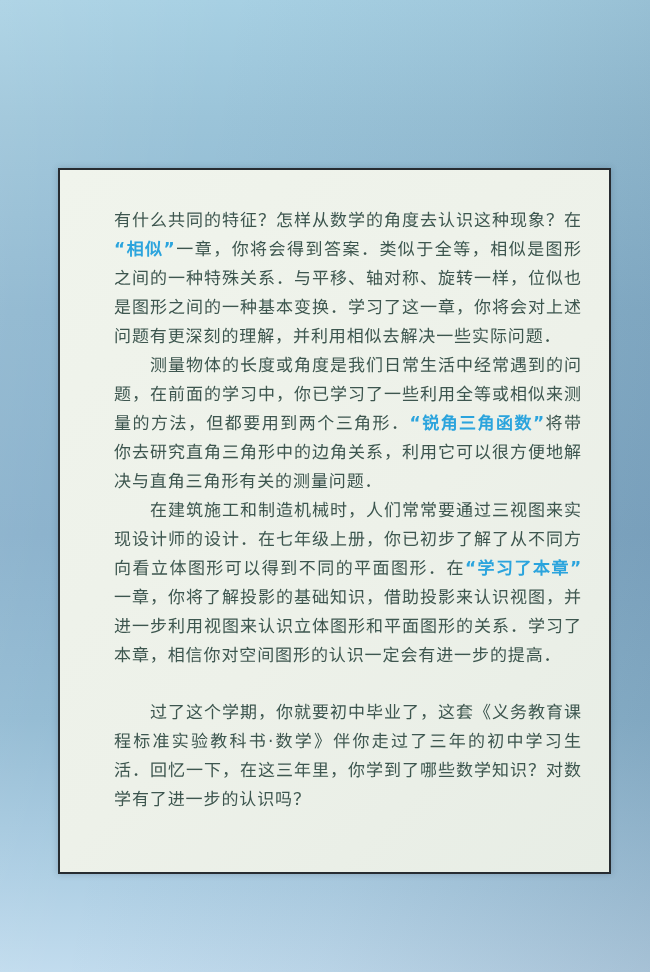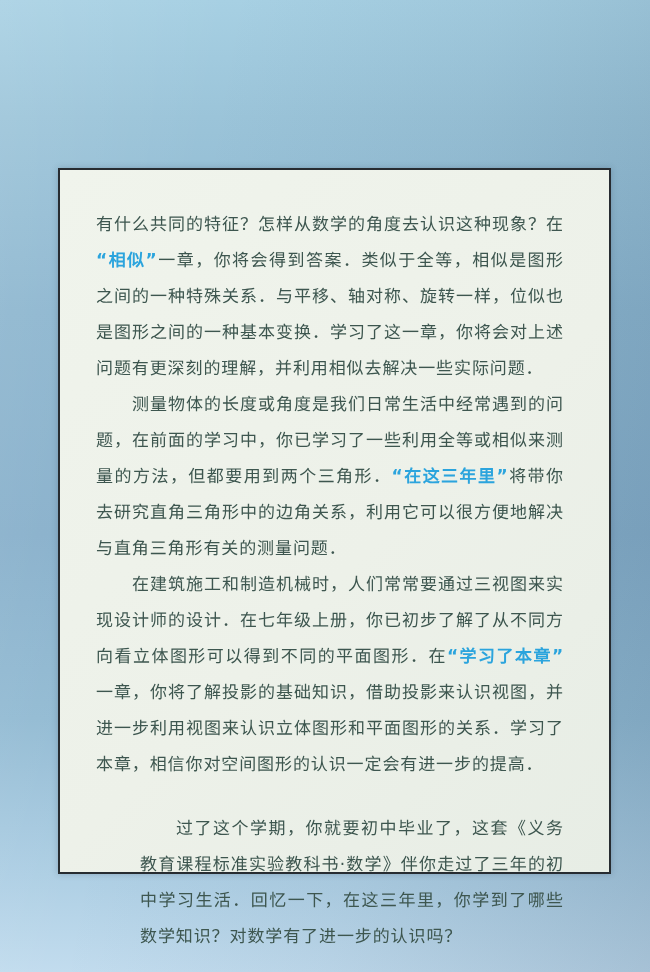--- a/index.html
+++ b/index.html
@@ -22,46 +22,46 @@
     top: 168px;
     width: 549px;
     height: 702px;
     border: 2px solid #272c31;
     background: linear-gradient(135deg, #f0f4ec 0%, #edf1e9 55%, #e7ede5 100%);
     box-shadow: 0 0 6px rgba(40,60,80,0.25);
   }
 
   .text-area {
     position: absolute;
-    left: 36px;
+    left: 54px;
     top: 36px;
     width: 468px;
     color: #3d564f;
     font-size: 17px;
-    line-height: 36px;
+    line-height: 29px;
     letter-spacing: 0.9px;
     text-align: justify;
   }
 
   .para { margin: 0; text-indent: 36px; }
   .para.no-indent { text-indent: 0; }
-  .para.gap-before { margin-top: 28px; margin-left: 44px; }
+  .para.gap-before { margin-top: 28px; }
 
   .hl { color: #2ba4dd; font-weight: bold; }
 </style>
 </head>
 <body>
 
 <div class="page">
   <div class="content-box">
     <div class="text-area">
 
       <p class="para no-indent"><span>有什么共同的特征？怎样从数学的角度去认识这种现象？在</span><span class="hl">“相似”</span><span>一章，你将会得到答案．类似于全等，相似是图形之间的一种特殊关系．与平移、轴对称、旋转一样，位似也是图形之间的一种基本变换．学习了这一章，你将会对上述问题有更深刻的理解，并利用相似去解决一些实际问题．</span></p>
 
-      <p class="para"><span>测量物体的长度或角度是我们日常生活中经常遇到的问题，在前面的学习中，你已学习了一些利用全等或相似来测量的方法，但都要用到两个三角形．</span><span class="hl">“在这三年里”</span><span>将带你去研究直角三角形中的边角关系，利用它可以很方便地解决与直角三角形有关的测量问题．</span></p>
+      <p class="para"><span>测量物体的长度或角度是我们日常生活中经常遇到的问题，在前面的学习中，你已学习了一些利用全等或相似来测量的方法，但都要用到两个三角形．</span><span class="hl">“锐角三角函数”</span><span>将带你去研究直角三角形中的边角关系，利用它可以很方便地解决与直角三角形有关的测量问题．</span></p>
 
       <p class="para"><span>在建筑施工和制造机械时，人们常常要通过三视图来实现设计师的设计．在七年级上册，你已初步了解了从不同方向看立体图形可以得到不同的平面图形．在</span><span class="hl">“学习了本章”</span><span>一章，你将了解投影的基础知识，借助投影来认识视图，并进一步利用视图来认识立体图形和平面图形的关系．学习了本章，相信你对空间图形的认识一定会有进一步的提高．</span></p>
 
       <p class="para gap-before"><span>过了这个学期，你就要初中毕业了，这套《义务教育课程标准实验教科书·数学》伴你走过了三年的初中学习生活．回忆一下，在这三年里，你学到了哪些数学知识？对数学有了进一步的认识吗？</span></p>
 
 
     </div>
   </div>
 </div>
 

